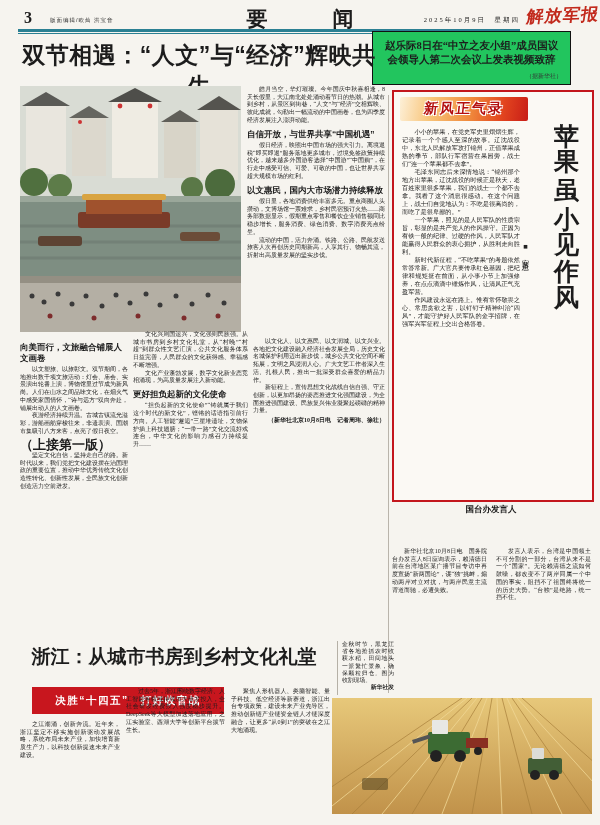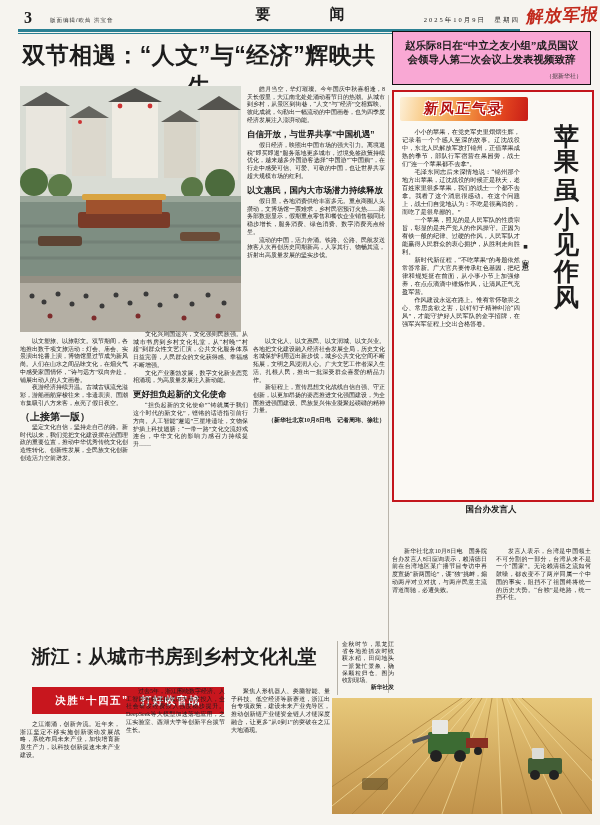--- a/index.html
+++ b/index.html
@@ -4,34 +4,34 @@
 <style>
   html,body{margin:0;padding:0;background:#e9e7e2;}
   #page{position:relative;width:600px;height:825px;background:#f6f4ef;overflow:hidden;
         font-family:"Liberation Serif","DejaVu Serif",serif;color:#1c1c1c;}
   .abs{position:absolute;}
   .sans{font-family:"Liberation Sans","DejaVu Sans",sans-serif;}
   .clip{overflow:hidden;}
   
   #pagenum{left:24px;top:9px;font-size:16px;font-weight:bold;}
   #edinfo{left:50px;top:17px;font-size:5.5px;letter-spacing:1px;color:#333;}
-  #secttitle{left:0;top:5px;width:600px;text-align:center;font-size:15px;font-weight:bold;letter-spacing:22px;text-indent:22px;}
+  #secttitle{left:0;top:5px;width:600px;text-align:center;font-size:21px;font-weight:bold;letter-spacing:22px;text-indent:22px;}
   #dateline{left:395px;top:16px;width:125px;font-size:6.5px;letter-spacing:2px;color:#222;text-align:right;}
   #masthead{left:527px;top:4px;font-size:17px;font-weight:bold;color:#c22a1d;transform:skewX(-10deg) rotate(-2deg);letter-spacing:1px;}
   .rule-teal{left:18px;width:502px;background:#2b8093;}
   
-  #noticebox{left:392px;top:31px;width:197px;height:52px;border:1.8px solid #111;background:#f9a8d4;}
+  #noticebox{left:372px;top:31px;width:197px;height:52px;border:1.8px solid #111;background:#22c55e;}
   #noticetext{padding:7px 10px 0 10px;font-size:10.5px;font-weight:bold;line-height:14px;text-align:center;}
   #noticesrc{position:absolute;right:8px;bottom:3px;font-size:6px;color:#333;}
   
   #headline{left:16px;top:40px;width:366px;text-align:center;font-size:23px;font-weight:bold;letter-spacing:0.5px;}
   .bodytxt{font-size:6px;line-height:7.7px;text-align:justify;}
   .bodytxt p{margin:0;text-indent:2em;}
   .subhead{font-size:8.5px;font-weight:bold;text-align:left;margin:4px 0 3px 0;line-height:10.5px;font-family:"Liberation Sans","DejaVu Sans",sans-serif;}
-  .contmark{font-size:10px;font-weight:bold;margin:6px 0 3px 0;}
+  .contmark{font-size:13px;font-weight:bold;margin:6px 0 3px 0;}
   .sig{text-indent:0 !important;text-align:right;font-weight:bold;margin-top:2px !important;}
   #photo1{left:20px;top:86px;width:221px;height:246px;background:#cfd4cd;}
   #col3top{left:247px;top:86px;width:138px;height:248px;}
   #col1b{left:20px;top:338px;width:108px;height:296px;}
   #col2b{left:133px;top:331px;width:115px;height:296px;}
   #col3b{left:253px;top:338px;width:132px;height:296px;}
   #vrule{left:388px;top:95px;width:1px;height:598px;background:#b9b4ab;}
   
   #zjhead{left:16px;top:644px;width:316px;text-align:center;font-size:19px;font-weight:bold;}
   #zjbadge{left:20px;top:687px;width:192px;height:27px;background:#c8161e;color:#fff;
@@ -142,20 +142,21 @@
   <div class="abs bodytxt clip" id="col3top">
     <p>皓月当空，华灯璀璨。今年国庆中秋喜相逢，8天长假里，大江南北处处涌动着节日的热潮。从城市到乡村，从景区到街巷，“人文”与“经济”交相辉映、彼此成就，勾勒出一幅流动的中国画卷，也为四季度经济发展注入澎湃动能。</p>
     <div class="subhead">自信开放，与世界共享“中国机遇”</div>
     <p>假日经济，映照出中国市场的强大引力。离境退税“即买即退”服务落地更多城市，过境免签政策持续优化，越来越多外国游客选择“中国游”“中国购”，在行走中感受可信、可爱、可敬的中国，也让世界共享超大规模市场的红利。</p>
     <div class="subhead">以文惠民，国内大市场潜力持续释放</div>
     <p>假日里，各地消费供给丰富多元。重点商圈人头攒动，文博场馆一票难求，乡村民宿预订火热……商务部数据显示，假期重点零售和餐饮企业销售额同比稳步增长，服务消费、绿色消费、数字消费亮点纷呈。</p>
     <p>流动的中国，活力奔涌。铁路、公路、民航发送旅客人次再创历史同期新高，人享其行、物畅其流，折射出高质量发展的坚实步伐。</p>
   </div>
 
   <div class="abs bodytxt clip" id="col1b">
+    <div class="subhead">向美而行，文旅融合铺展人文画卷</div>
     <p>以文塑旅、以旅彰文。双节期间，各地推出数千项文旅活动：灯会、庙会、实景演出轮番上演，博物馆里过节成为新风尚。人们在山水之间品味文化，在烟火气中感受家国情怀，“诗与远方”双向奔赴，铺展出动人的人文画卷。</p>
     <p>夜游经济持续升温。古城古镇流光溢彩，游船画舫穿梭往来，非遗表演、国潮市集吸引八方来客，点亮了假日夜空。</p>
     <div class="contmark">（上接第一版）</div>
     <p>坚定文化自信，坚持走自己的路。新时代以来，我们党把文化建设摆在治国理政的重要位置，推动中华优秀传统文化创造性转化、创新性发展，全民族文化创新创造活力空前迸发。</p>
   </div>
 
   <div class="abs bodytxt clip" id="col2b">
     <p>文化兴则国运兴，文化强则民族强。从城市书房到乡村文化礼堂，从“村晚”“村超”到群众性文艺汇演，公共文化服务体系日益完善，人民群众的文化获得感、幸福感不断增强。</p>
     <p>文化产业蓬勃发展，数字文化新业态竞相涌现，为高质量发展注入新动能。</p>
     <div class="subhead">更好担负起新的文化使命</div>

